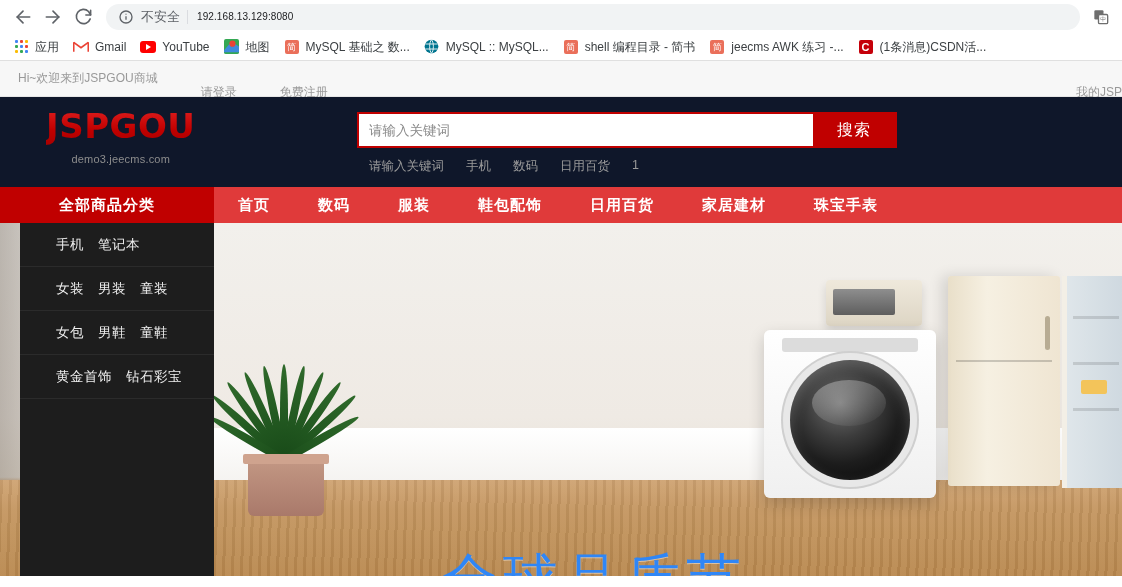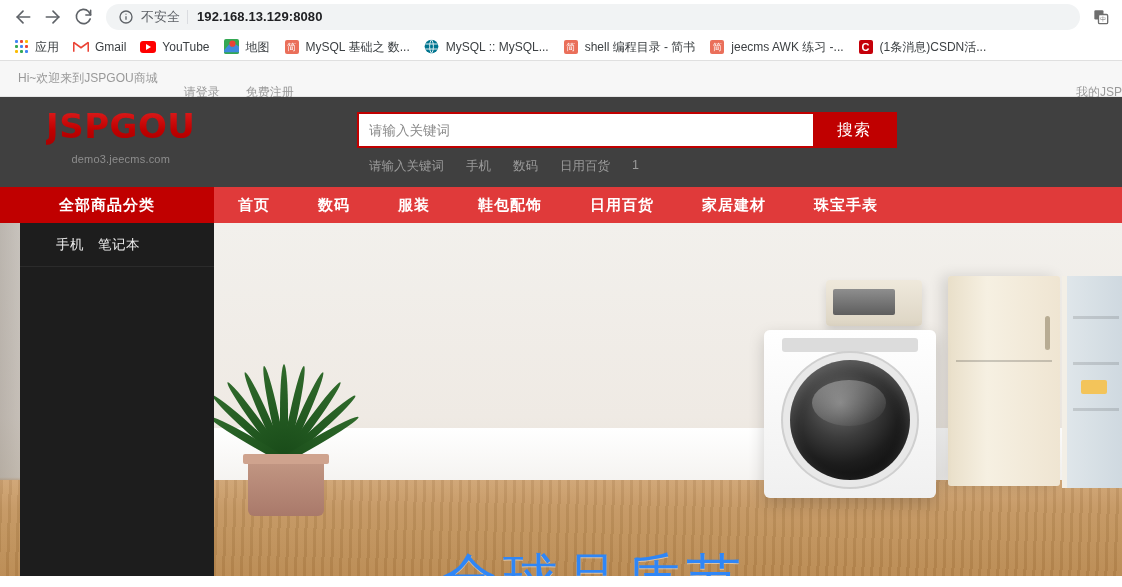--- a/index.html
+++ b/index.html
@@ -23,21 +23,21 @@
   .nav-btn svg { display:block; }
   .omnibox {
     flex:1 1 auto; height:26px; margin-left:8px; margin-right:8px;
     background:#f1f3f4; border-radius:13px;
     display:flex; align-items:center; padding:0 12px;
     font-size:13.5px; color:#202124;
   }
   .info-icon { width:16px; height:16px; margin-right:7px; flex:0 0 auto; color:#5f6368; }
   .insecure { color:#5f6368; font-size:13px; margin-right:7px; }
   .vsep { width:1px; height:14px; background:#dadce0; margin-right:9px; }
-  .url { font-size:13px; color:#202124; letter-spacing:0.1px;font-weight:bold; }
+  .url { font-size:10px; color:#202124; letter-spacing:0.1px; }
   .ext-icon { width:26px; height:26px; display:flex; align-items:center; justify-content:center; flex:0 0 auto; }
 
   
   .bookmarks {
     height:28px; display:flex; align-items:center; padding:0 6px;
     border-bottom:1px solid #e0e0e0; background:#fff;
     overflow:hidden; white-space:nowrap;
   }
   .bm {
     display:flex; align-items:center; height:22px;
@@ -61,25 +61,25 @@
   .fav-yt:after { content:""; position:absolute; left:6px; top:3px;
     border-left:5px solid #fff; border-top:3px solid transparent; border-bottom:3px solid transparent; }
 
   
   .page { width:1122px; background:#fff; }
 
   .topbar {
     height:36px; background:#f7f7f7; border-bottom:1px solid #e6e6e6;
     display:flex; align-items:center; font-size:12px; color:#999;
   }
-  .topbar .left { display:flex; align-items:center; padding-left:18px; gap:26px; }
+  .topbar .left { display:flex; align-items:center; padding-left:18px; gap:43px; }
   .topbar .right { margin-left:auto; padding-right:0; display:flex; align-items:center; gap:22px; overflow:hidden; }
   .topbar a { color:#999; text-decoration:none;margin-top:28px; }
 
-  .header { height:90px; position:relative; background:#404040; }
+  .header { height:90px; position:relative; background:#0f172a; }
   .logo { position:absolute; left:46px; top:10px; text-align:center; }
   .logo-main {
     font-size:34px; font-weight:bold; letter-spacing:0.5px;
     font-family:"DejaVu Sans","Liberation Sans",sans-serif;
     background:linear-gradient(180deg,#e02020 0%,#c00000 60%,#a90000 100%);
     -webkit-background-clip:text; background-clip:text; color:transparent;
     line-height:38px;
   }
   .logo-sub { font-size:11px; color:#8d8d8d; margin-top:8px; letter-spacing:0.2px; }
 
@@ -410,16 +410,30 @@
 
       <div class="ban-t1">全球品质节</div>
 
     </div>
 
     <div class="catmenu">
       <div class="citem">
         <span>手机</span>
         <span>笔记本</span>
       </div>
+      <div class="citem">
+        <span>女装</span>
+        <span>男装</span>
+        <span>童装</span>
+      </div>
+      <div class="citem">
+        <span>女包</span>
+        <span>男鞋</span>
+        <span>童鞋</span>
+      </div>
+      <div class="citem">
+        <span>黄金首饰</span>
+        <span>钻石彩宝</span>
+      </div>
     </div>
 
   </div>
 </div>
 
 </body></html>

